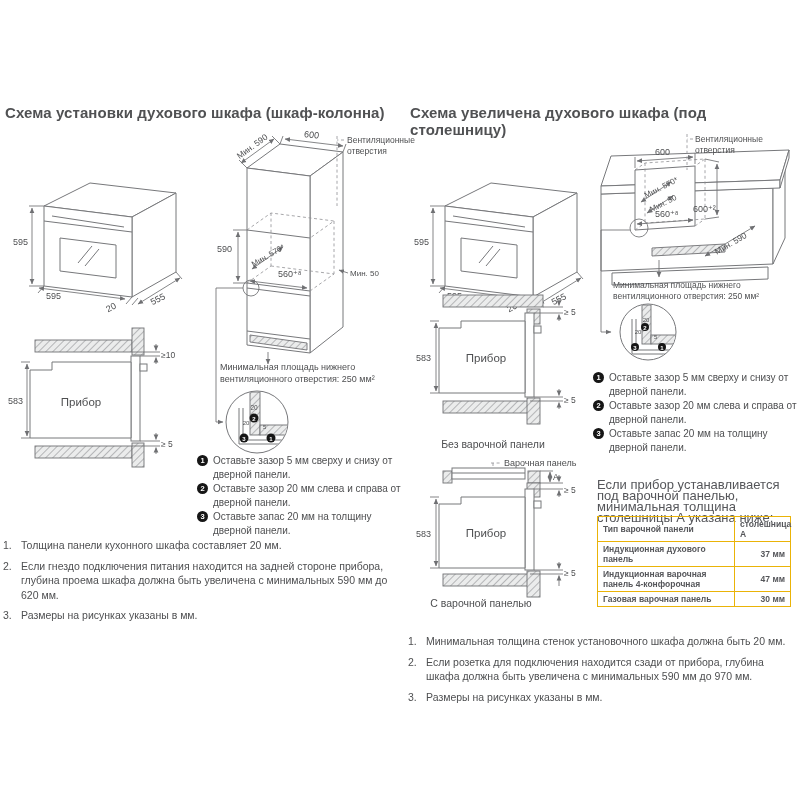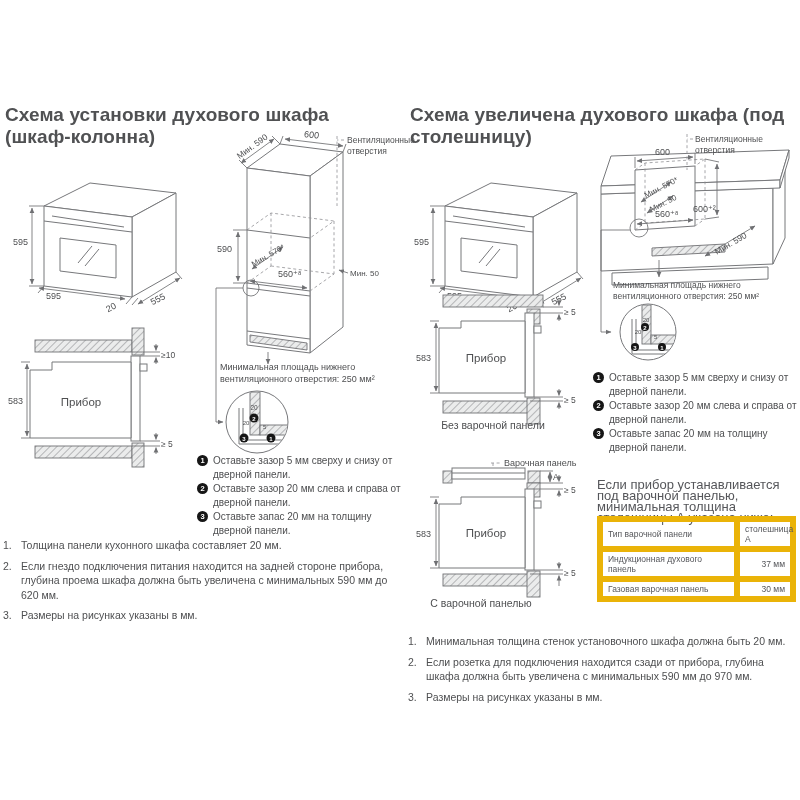--- a/index.html
+++ b/index.html
@@ -1,19 +1,19 @@
 <!DOCTYPE html>
 <html><head>
 <meta charset="utf-8">
 <style>
   *{margin:0;padding:0;box-sizing:border-box}
   html,body{width:800px;height:800px;background:#fff;overflow:hidden;
     font-family:"Liberation Sans","DejaVu Sans",sans-serif;color:#4e4f51}
   .abs{position:absolute}
-  .title{font-size:19px;font-weight:700;color:#505153;letter-spacing:.1px}
+  .title{font-size:15px;font-weight:700;color:#505153;letter-spacing:.1px}
   svg{overflow:visible}
   svg text{font-family:"Liberation Sans","DejaVu Sans",sans-serif;font-size:9px;fill:#4e4f51}
   .ln{stroke:#77787b;stroke-width:1;fill:none}
   .lnf{stroke:#77787b;stroke-width:1;fill:#fff}
   .hpan{fill:url(#hx);stroke:#707174;stroke-width:.9}
   .dim{stroke:#6f7073;stroke-width:.85;fill:none}
   .dimA{marker-start:url(#ar);marker-end:url(#ar)}
   .ae{marker-end:url(#ar)}
   .dsh{stroke:#909194;stroke-width:.8;fill:none;stroke-dasharray:3 2.6}
   .t11{font-size:11.5px}.t9{font-size:9px}.t85{font-size:8.5px}.t8{font-size:8px}.t65{font-size:6.5px}.t6{font-size:6px}
@@ -24,21 +24,21 @@
   .steps{width:205px}
   .step{display:flex;margin-bottom:1px;font-size:10px;line-height:13.5px}
   .badge{flex:0 0 11px;width:11px;height:11px;border-radius:50%;background:#161616;color:#fff;
     font-size:7.5px;font-weight:bold;display:flex;align-items:center;justify-content:center;
     margin:1px 5px 0 0}
   .notes .note{display:flex;margin-bottom:6px;font-size:10.5px;line-height:14.5px}
   .note .num{flex:0 0 18px}
   .caption{font-size:10.5px;text-align:center;color:#4e4f51}
   .hobnote{font-size:13px;line-height:11px;color:#55565a}
   table{border-collapse:collapse;font-size:8.5px;color:#55565a;table-layout:fixed}
-  td,th{border:6px solid #eab308;padding:2px 5px;font-weight:400;text-align:left;vertical-align:middle}
+  td,th{border:1px solid #eab308;padding:2px 5px;font-weight:700;text-align:left;vertical-align:middle}
   .valc{text-align:right}
 </style>
 </head>
 <body>
 
 <svg width="0" height="0" class="abs">
   <defs>
     <pattern id="hx" width="5" height="5" patternUnits="userSpaceOnUse" patternTransform="rotate(45)">
       <rect width="5" height="5" fill="#ebecec"></rect>
       <line x1="0" y1="0" x2="0" y2="5" stroke="#8f9093" stroke-width="1.2"></line>
@@ -268,21 +268,21 @@
   <text class="t9" x="3" y="75">583</text>
   <path class="dim" d="M130,21 L150,21 M121,27 L150,27"></path>
   <path class="dim ae" d="M146,13 L146,19.5"></path>
     <path class="dim ae" d="M146,35 L146,28.5"></path>
   <text class="t85" x="151" y="29">≥ 5</text>
   <path class="dim" d="M121,111 L150,111 M117,115 L150,115"></path>
   <path class="dim ae" d="M146,103 L146,109.5"></path>
     <path class="dim ae" d="M146,123 L146,116.5"></path>
   <text class="t85" x="151" y="117">≥ 5</text>
 </svg>
-<div class="abs caption" style="left:433px;top:419px;width:120px">Без варочной панели</div>
+<div class="abs caption" style="left:433px;top:438px;width:120px">Без варочной панели</div>
 
 <svg class="abs" style="left:413px;top:446px" width="190" height="170" viewBox="0 0 190 170">
   <path class="dsh" d="M78,17 L89,17 M80,17 L80,23"></path>
   <text class="t9" x="91" y="20">Варочная панель</text>
   <rect class="hpan" x="30" y="25" width="9" height="12"></rect>
   <rect class="hpan" x="115" y="25" width="12" height="12"></rect>
   <rect class="lnf" x="39" y="22" width="73" height="11"></rect>
   <path class="ln" d="M39,27 L112,27"></path>
   <path class="dim" d="M127,25 L140,25 M127,37 L150,37"></path>
   <path class="dim dimA" d="M137,26 L137,36"></path>
@@ -332,20 +332,24 @@
   <tbody>
       <tr>
     <th>Тип варочной панели</th>
     <th>столешница А</th>
   </tr>
   <tr>
     <td>Индукционная духового панель</td>
     <td class="valc">37 мм</td>
   </tr>
   <tr>
+    <td>Индукционная варочная панель 4-конфорочная</td>
+    <td class="valc">47 мм</td>
+  </tr>
+  <tr>
     <td>Газовая варочная панель</td>
     <td class="valc">30 мм</td>
   </tr>
 </tbody>
   </table>
 
 <div class="abs notes" style="left:408px;top:634px;width:390px">
   <div class="note">
     <span class="num">1.</span>
     <span>Минимальная толщина стенок установочного шкафа должна быть 20 мм.</span>

